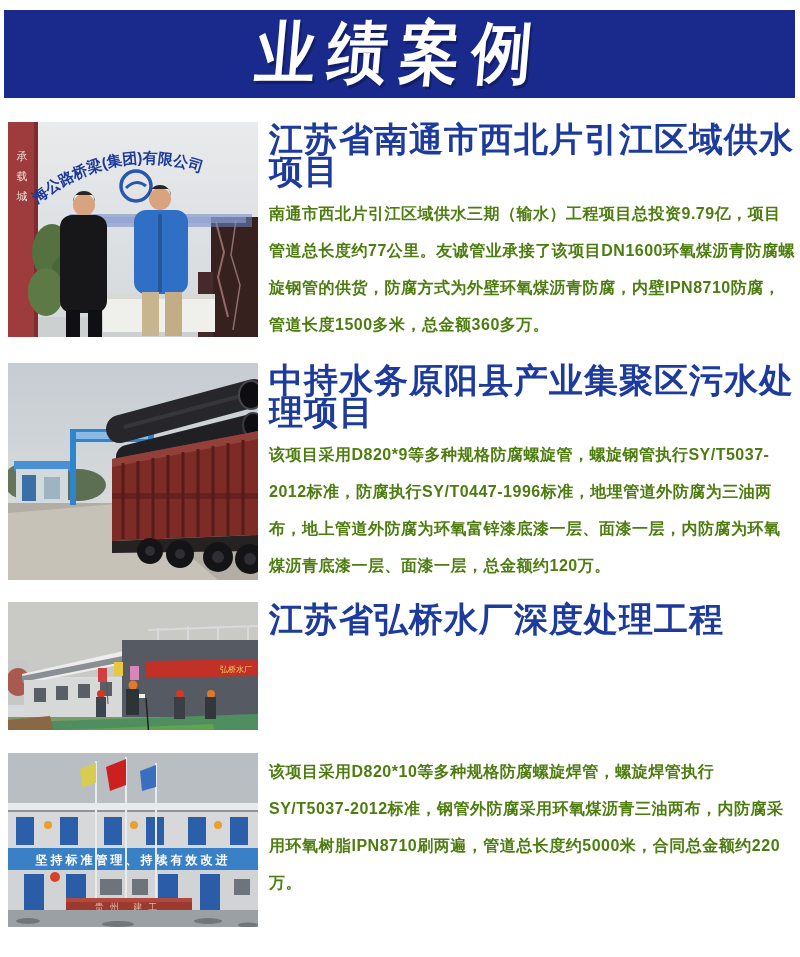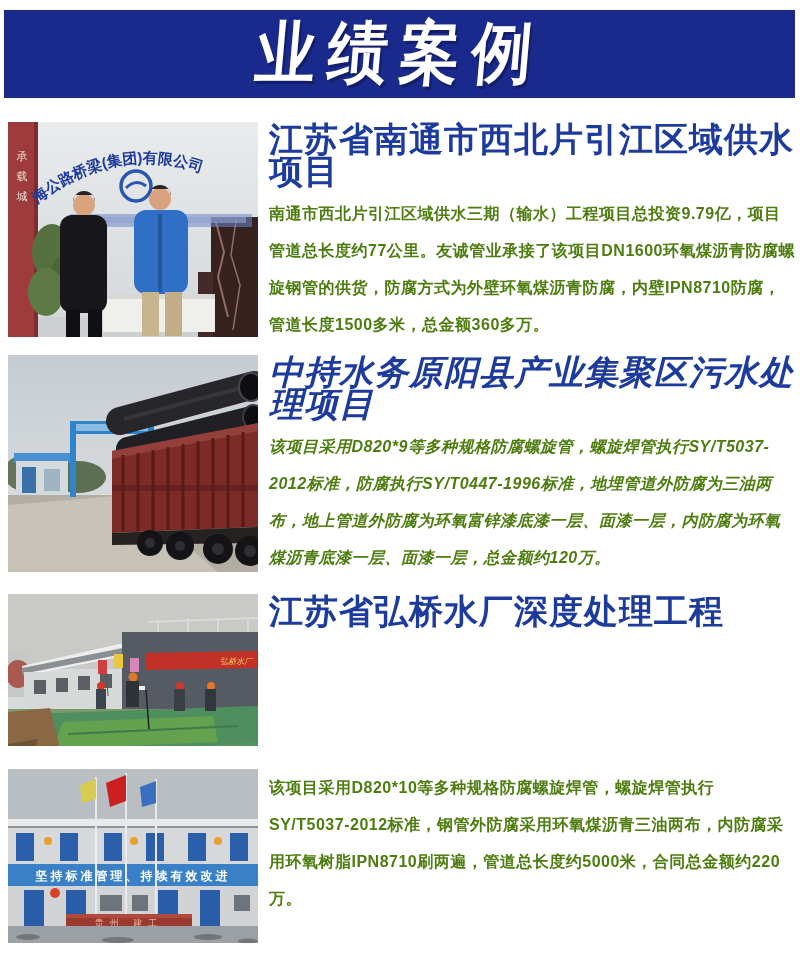--- a/index.html
+++ b/index.html
@@ -8,26 +8,26 @@
   .banner{margin:10px 5px 0 4px;height:88px;background:#19298c;display:flex;align-items:center;justify-content:center;}
   .banner h1{margin:0;color:#ffffff;font-size:60px;font-weight:bold;letter-spacing:12px;
              transform:skewX(-5deg) scaleY(1.12);text-shadow:2px 2px 0 rgba(0,0,0,.25);}
   .case{display:flex;gap:11px;margin-left:8px;margin-right:5px;align-items:flex-start;}
   .case .photo{flex:0 0 250px;overflow:hidden;background:#d8dbde;}
   .case .photo svg{display:block;width:250px;}
   .case .text{flex:1;min-width:0;}
   .case h2{margin:1px 0 8px;color:#1d3a9d;font-size:34px;line-height:32px;letter-spacing:1px;font-weight:bold;}
   .case p{margin:0;color:#4d7c0f;font-size:16px;font-weight:bold;line-height:37px;letter-spacing:.5px;}
   .case1{margin-top:24px;}
-  .case2{margin-top:12px;font-style:italic;}
+  .case2{margin-top:20px;}
   .case3{margin-top:18px;}
   .case4{margin-top:23px;}
   .c1 .photo{height:215px;}
   .c2 .photo{height:217px;}
-  .c3 .photo{height:152px;font-style:italic;}
+  .c3 .photo{height:128px;}
   .c4 .photo{height:174px;}
 </style>
 </head>
 <body>
 
 <div class="page">
 
   <header class="banner">
     <h1>业绩案例</h1>
   </header>
@@ -147,21 +147,21 @@
         <circle cx="172" cy="191" r="14" fill="#141417"></circle>
           <circle cx="172" cy="191" r="5" fill="#2e2e33"></circle>
         <circle cx="210" cy="194" r="15" fill="#141417"></circle>
           <circle cx="210" cy="194" r="6" fill="#2e2e33"></circle>
         <circle cx="242" cy="196" r="15" fill="#141417"></circle>
           <circle cx="242" cy="196" r="6" fill="#2e2e33"></circle>
       </svg>
     </div>
     <div class="text">
       <h2>中持水务原阳县产业集聚区污水处理项目</h2>
-      <p>该项目采用D820*9等多种规格防腐螺旋管，螺旋焊管执行SY/T5037-2012标准，防腐执行SY/T0447-1996标准，地埋管道外防腐为三油两布，地上管道外防腐为环氧富锌漆底漆一层、面漆一层，内防腐为环氧煤沥青底漆一层、面漆一层，总金额约120万。</p>
+      <p>该项目采用D820*9等多种规格防腐螺旋管，螺旋钢管执行SY/T5037-2012标准，防腐执行SY/T0447-1996标准，地埋管道外防腐为三油两布，地上管道外防腐为环氧富锌漆底漆一层、面漆一层，内防腐为环氧煤沥青底漆一层、面漆一层，总金额约120万。</p>
     </div>
   </section>
 
   <section class="case case3 c3">
     <div class="photo">
       <svg viewBox="0 0 250 178" width="250" height="178">
         <rect x="0" y="0" width="250" height="75" fill="#c9c9c6"></rect>
 
         <rect x="0" y="58" width="20" height="45" fill="#c6c8c8"></rect>
         <ellipse cx="10" cy="80" rx="12" ry="14" fill="#a85a50"></ellipse>

